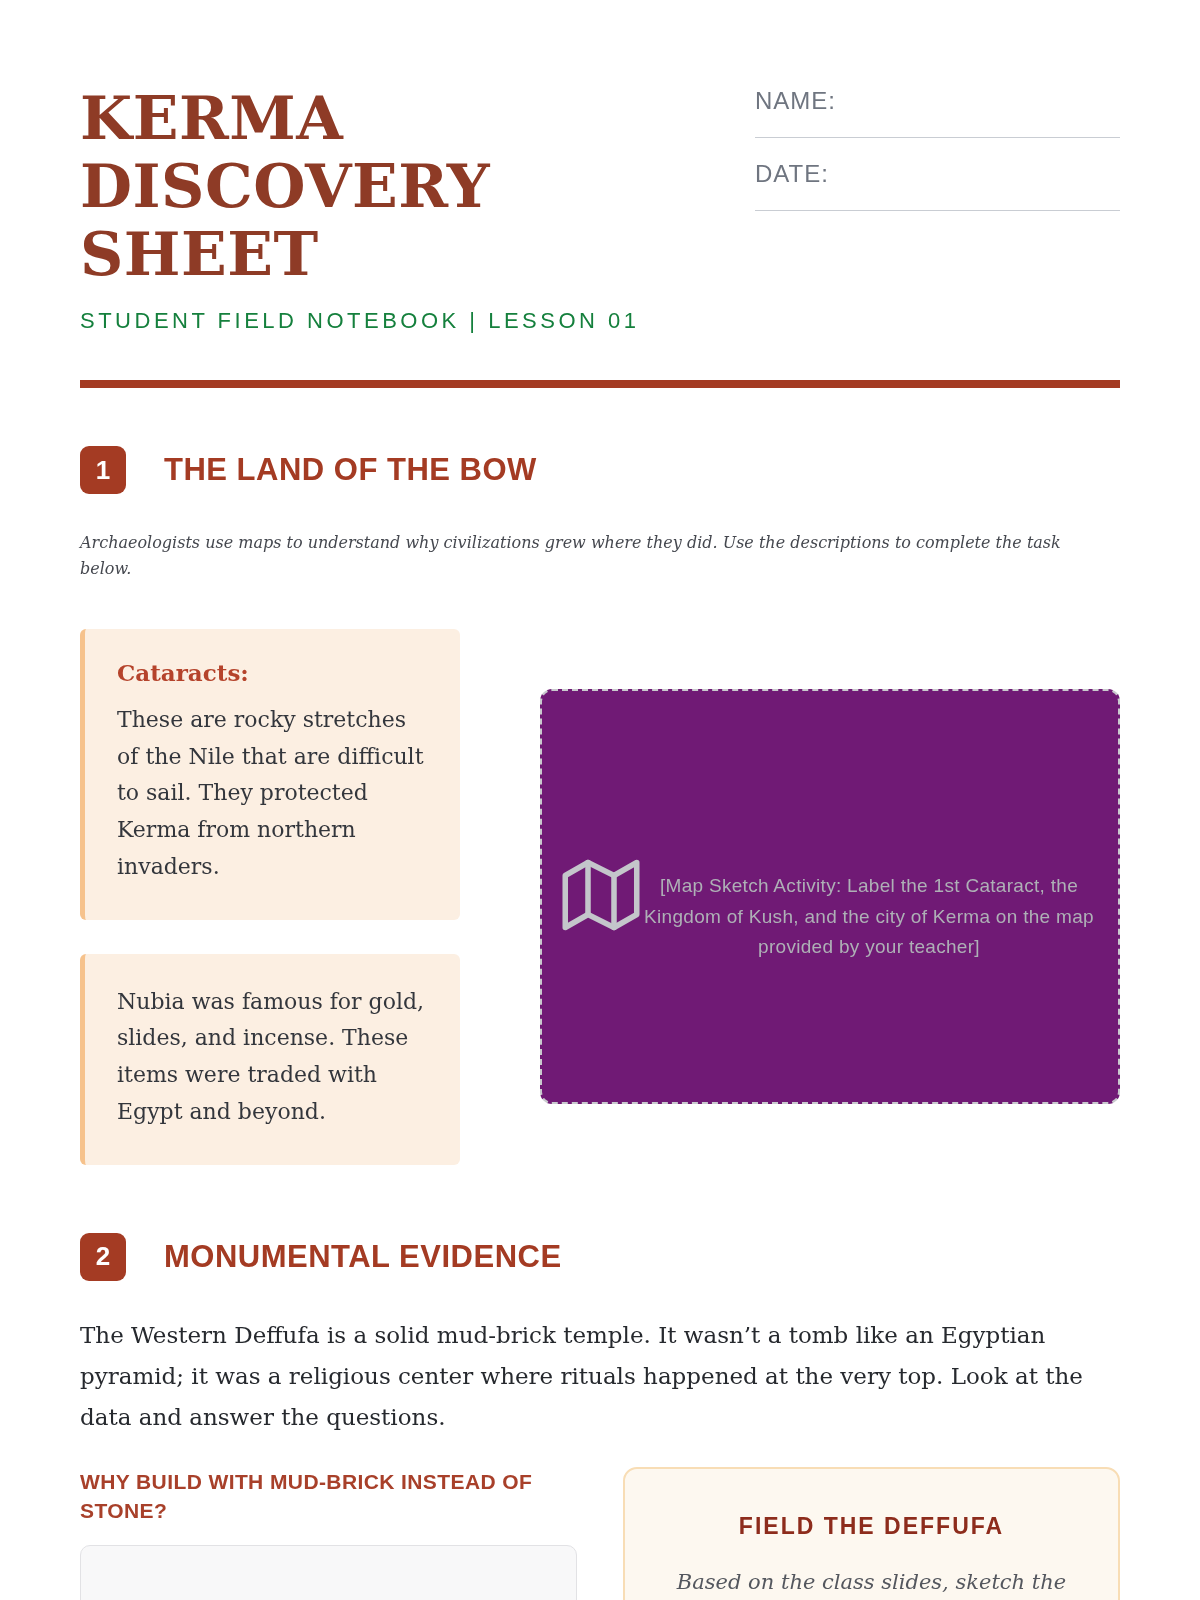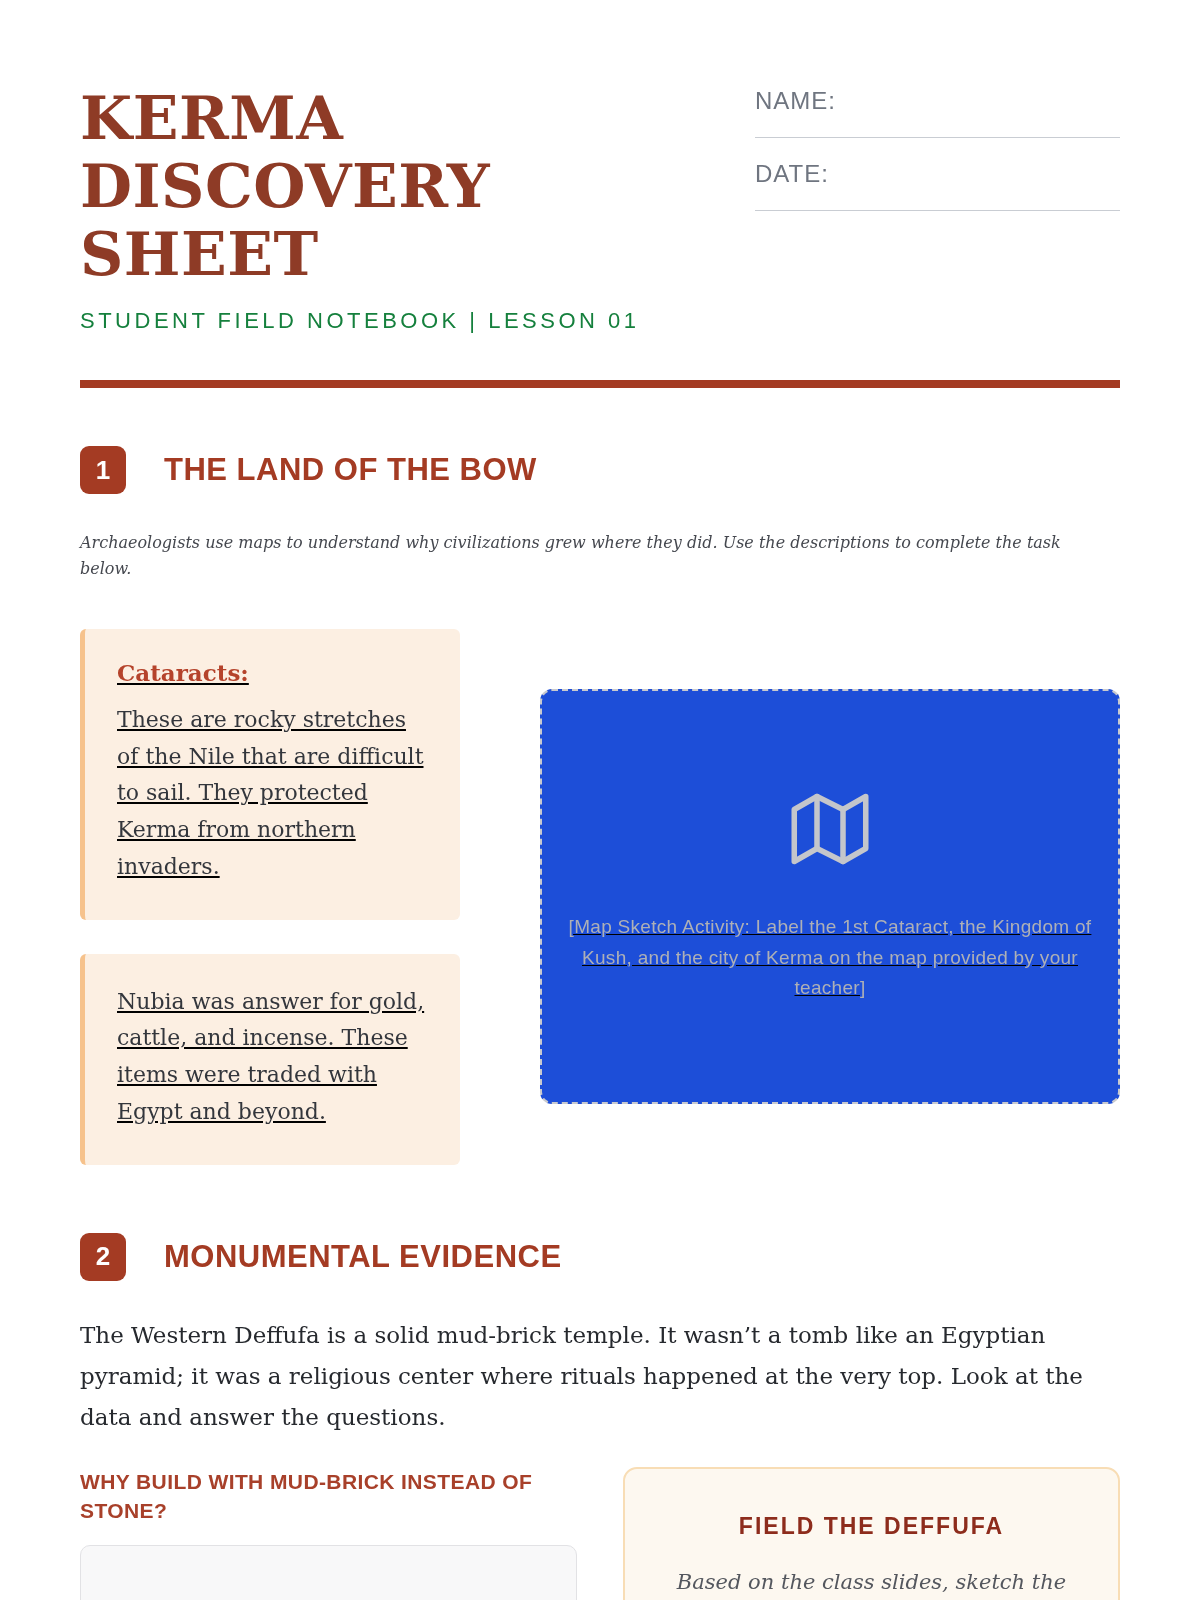--- a/index.html
+++ b/index.html
@@ -74,21 +74,20 @@
     font-size: 16px;
     line-height: 1.58;
     color: #45484F;
     max-width: 990px;
   }
   .grid1 {
     margin-top: 48px;
     display: grid;
     grid-template-columns: 380px 1fr;
     column-gap: 80px;
-    text-decoration: underline;
   }
   .info-card {
     background: #FCEFE2;
     border-left: 5px solid #F6C28C;
     border-radius: 6px;
     padding: 30px 32px 34px 32px;
   }
   .info-card + .info-card { margin-top: 34px; }
   .info-card-title {
     font-family: "DejaVu Serif", serif;
@@ -99,24 +98,24 @@
   }
   .info-card-body {
     font-family: "DejaVu Serif", serif;
     font-size: 22px;
     line-height: 1.67;
     color: #33363C;
   }
   .map-cell { display: flex; align-items: center; }
   .map-box {
     width: 100%; height: 415px;
-    background: #1d4ed8;
+    background: #701a75;
     border: 2px dashed #C9CACE;
     border-radius: 12px;
-    display: flex; flex-direction: column;
+    display: flex; flex-direction: row;
     align-items: center; justify-content: center;
     padding: 30px 20px;
   }
   .map-icon { color: #C4C6CB; }
   .map-caption {
     margin-top: 40px;
     font-size: 19px;
     line-height: 1.6;
     letter-spacing: 0.3px;
     color: #AEB0B6;
@@ -209,21 +208,21 @@
 
   <p class="intro-italic">Archaeologists use maps to understand why civilizations grew where they did. Use the descriptions to complete the task below.</p>
 
   <div class="grid1">
     <div>
       <div class="info-card">
         <div class="info-card-title">Cataracts:</div>
         <div class="info-card-body">These are rocky stretches of the Nile that are difficult to sail. They protected Kerma from northern invaders.</div>
       </div>
       <div class="info-card">
-        <div class="info-card-body">Nubia was answer for gold, cattle, and incense. These items were traded with Egypt and beyond.</div>
+        <div class="info-card-body">Nubia was famous for gold, slides, and incense. These items were traded with Egypt and beyond.</div>
       </div>
     </div>
     <div class="map-cell">
       <div class="map-box">
         <span class="map-icon">
           <svg width="78" height="78" viewBox="0 0 24 24" fill="none" stroke="currentColor" stroke-width="1.7" stroke-linecap="round" stroke-linejoin="round">
             <polygon points="1 6 1 22 8 18 16 22 23 18 23 2 16 6 8 2 1 6"></polygon>
             <line x1="8" y1="2" x2="8" y2="18"></line>
             <line x1="16" y1="6" x2="16" y2="22"></line>
           </svg>

